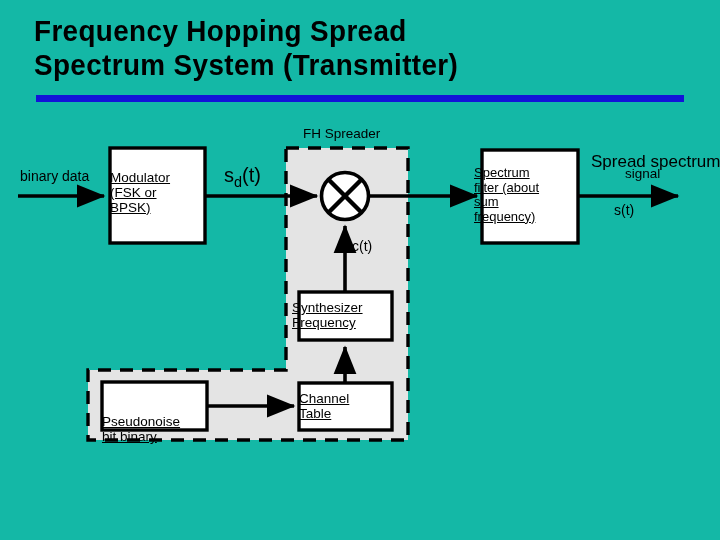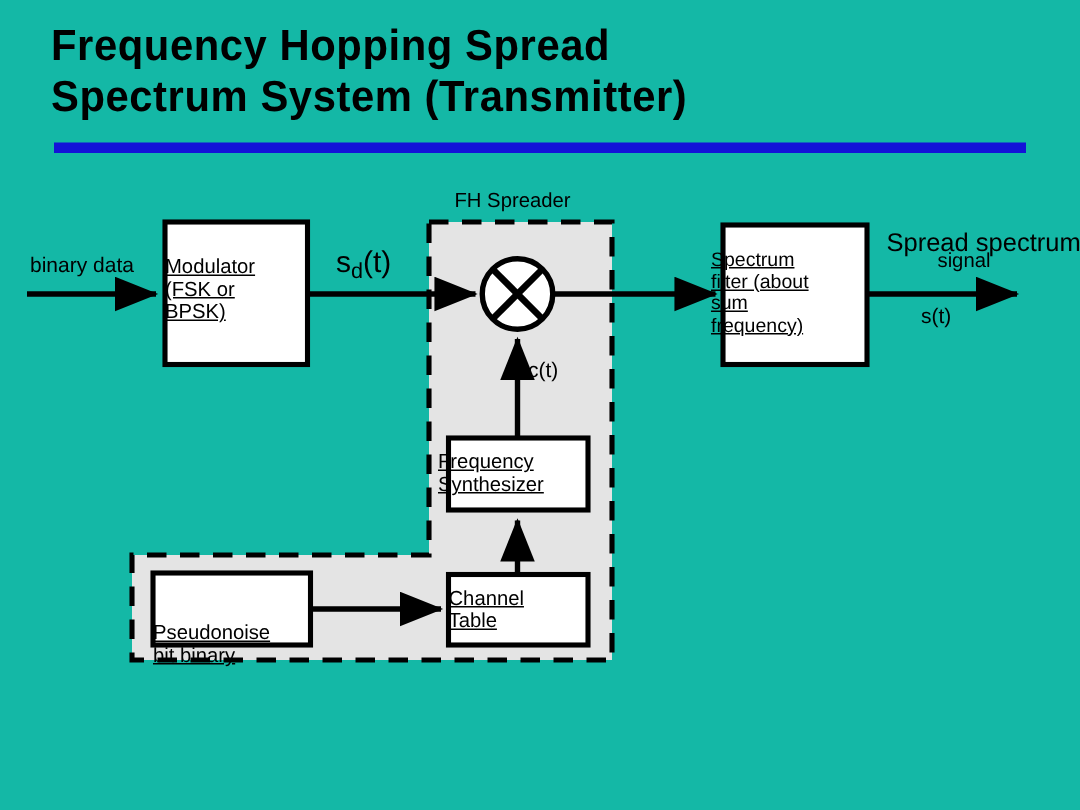--- a/index.html
+++ b/index.html
@@ -107,22 +107,22 @@
     </div>
 
     <div class="boxtext" style="left:474px;top:166px;width:112px;font-size:13px;line-height:14.5px;">
       <div>Spectrum</div>
       <div>filter (about</div>
       <div>sum</div>
       <div>frequency)</div>
     </div>
 
     <div class="boxtext" style="left:292px;top:300px;width:107px;">
+      <div>Synthesizer</div>
       <div>Frequency</div>
-      <div>Synthesizer</div>
     </div>
 
     <div class="boxtext" style="left:299px;top:391px;width:103px;">
       <div>Channel</div>
       <div>Table</div>
     </div>
 
     <div class="boxtext" style="left:102px;top:414px;width:105px;">
       <div>Pseudonoise</div>
       <div>bit binary</div>

